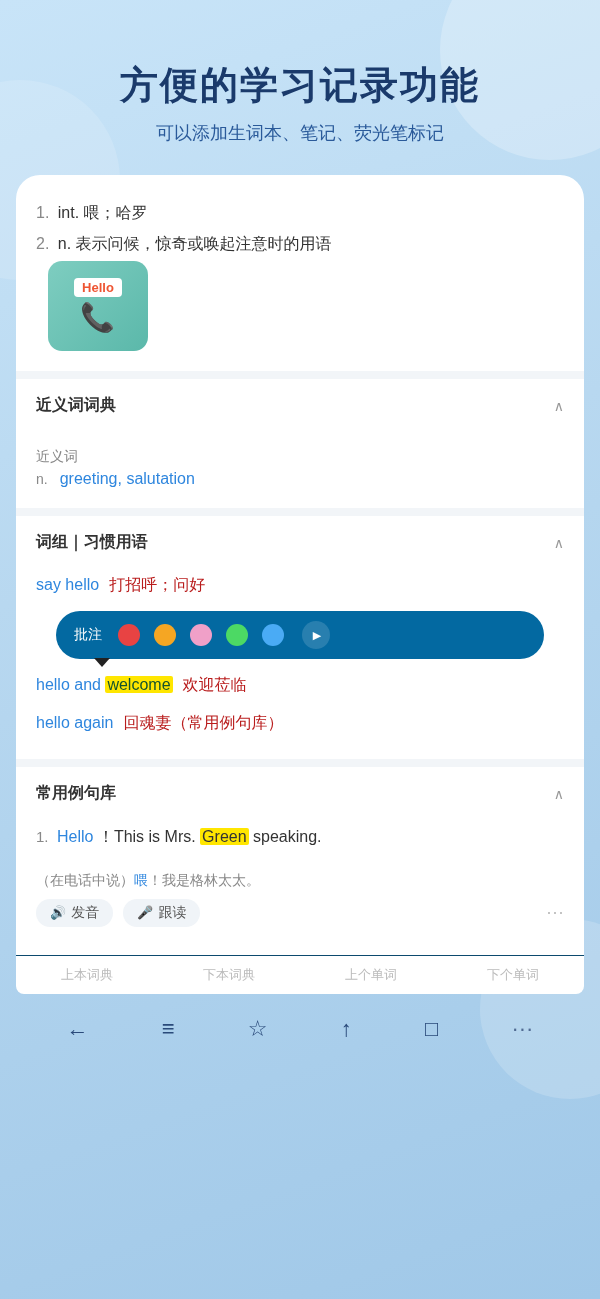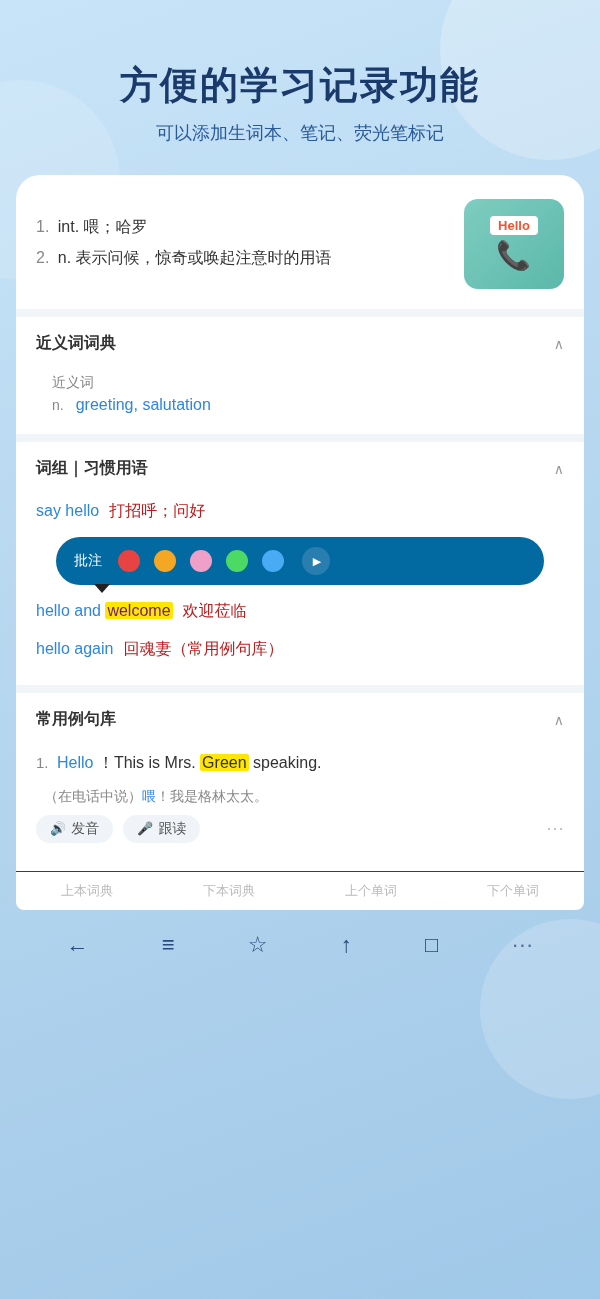--- a/index.html
+++ b/index.html
@@ -69,21 +69,22 @@
       position: relative;
       z-index: 1;
       overflow: visible;
     }
 
     
     .definition-section {
       padding: 24px 20px 20px;
       display: flex;
       justify-content: space-between;
-      align-items: center;
+      align-items: flex-start;
+      flex-direction: column;
     }
     .definition-text {
       flex: 1;
     }
     .def-item {
       font-size: 16px;
       color: #333;
       line-height: 1.7;
       margin-bottom: 4px;
     }
@@ -141,21 +142,22 @@
       font-weight: 600;
       color: #333;
     }
     .chevron-icon {
       color: #999;
       font-size: 14px;
     }
 
     
     .synonyms-content {
-      padding: 4px 36px 20px;
+      padding: 4px 20px 20px;
+      margin-top: 12px;
     }
     .syn-label {
       font-size: 14px;
       color: #888;
       margin-bottom: 4px;
     }
     .syn-words {
       font-size: 16px;
       color: #2e86de;
     }
@@ -175,21 +177,21 @@
       color: #2e86de;
       font-weight: 500;
       margin-right: 10px;
       white-space: nowrap;
     }
     .phrase-meaning {
       color: #b91c1c;
     }
     .highlight-yellow {
       background: #ffe600;
-      color: #701a75;
+      color: #14532d;
       padding: 0 2px;
       border-radius: 2px;
     }
 
     
     .annotation-toolbar {
       position: relative;
       background: #0369a1;
       border-radius: 32px;
       padding: 10px 18px;
@@ -250,27 +252,27 @@
     }
     .example-num {
       color: #888;
       font-size: 15px;
       margin-right: 4px;
     }
     .example-en {
       font-size: 16px;
       color: #333;
       line-height: 1.6;
-      margin-bottom: 10px;
+      margin-bottom: 20px;
     }
     .example-cn {
       font-size: 14px;
       color: #888;
       line-height: 1.5;
-      margin-left: 8px;
+      margin-left: 0px;
     }
     .example-en .hello-link {
       color: #2e86de;
       font-weight: 500;
     }
     .example-en .green-highlight {
       background: #ffe600;
       color: #333;
       padding: 0 2px;
       border-radius: 2px;

